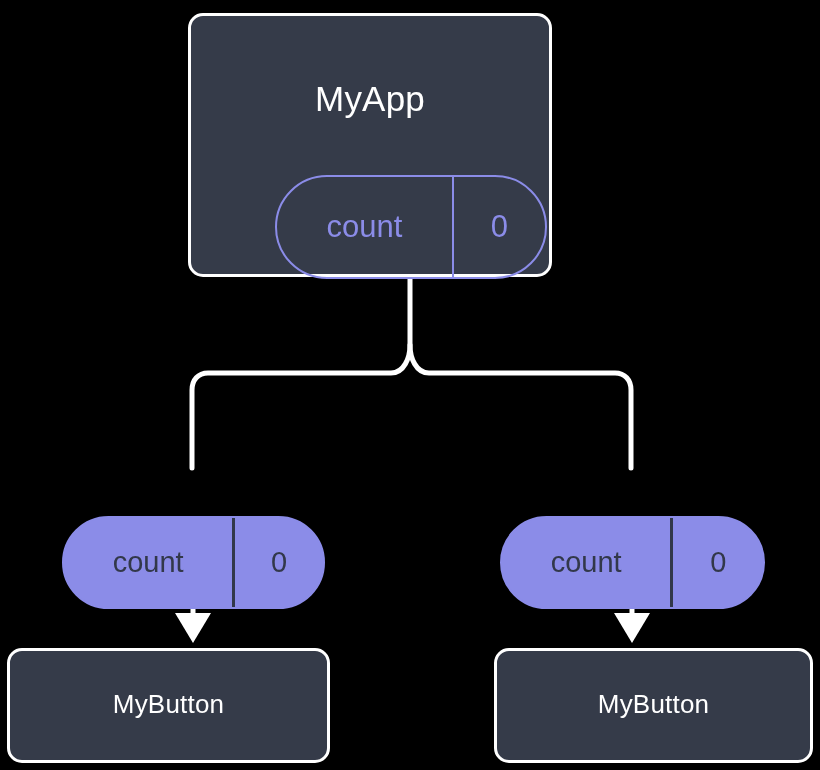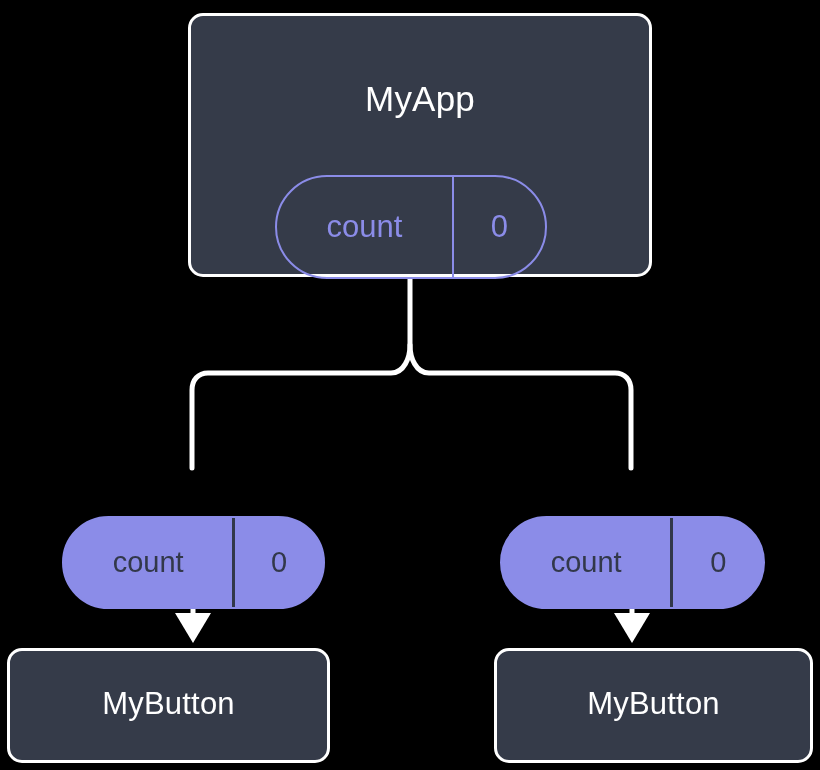--- a/index.html
+++ b/index.html
@@ -41,38 +41,38 @@
     text-align: center;
     color: #ffffff;
     font-weight: 400;
     letter-spacing: 0.2px;
     white-space: nowrap;
   }
 
   #app-box {
     left: 188px;
     top: 13px;
-    width: 464px;
+    width: 364px;
     height: 264px;
   }
   #app-box .node-title {
     top: 62px;
     font-size: 35px;
     line-height: 42px;
   }
 
   .btn-box {
     top: 648px;
     height: 115px;
   }
   #btn-box-left  { left: 7px;   width: 323px; }
   #btn-box-right { left: 494px; width: 319px; }
   .btn-box .node-title {
     top: 34px;
-    font-size: 31px;
+    font-size: 26px;
     line-height: 38px;
   }
 
   
   .pill {
     position: absolute;
     box-sizing: border-box;
     display: flex;
     align-items: stretch;
     border-radius: 999px;

